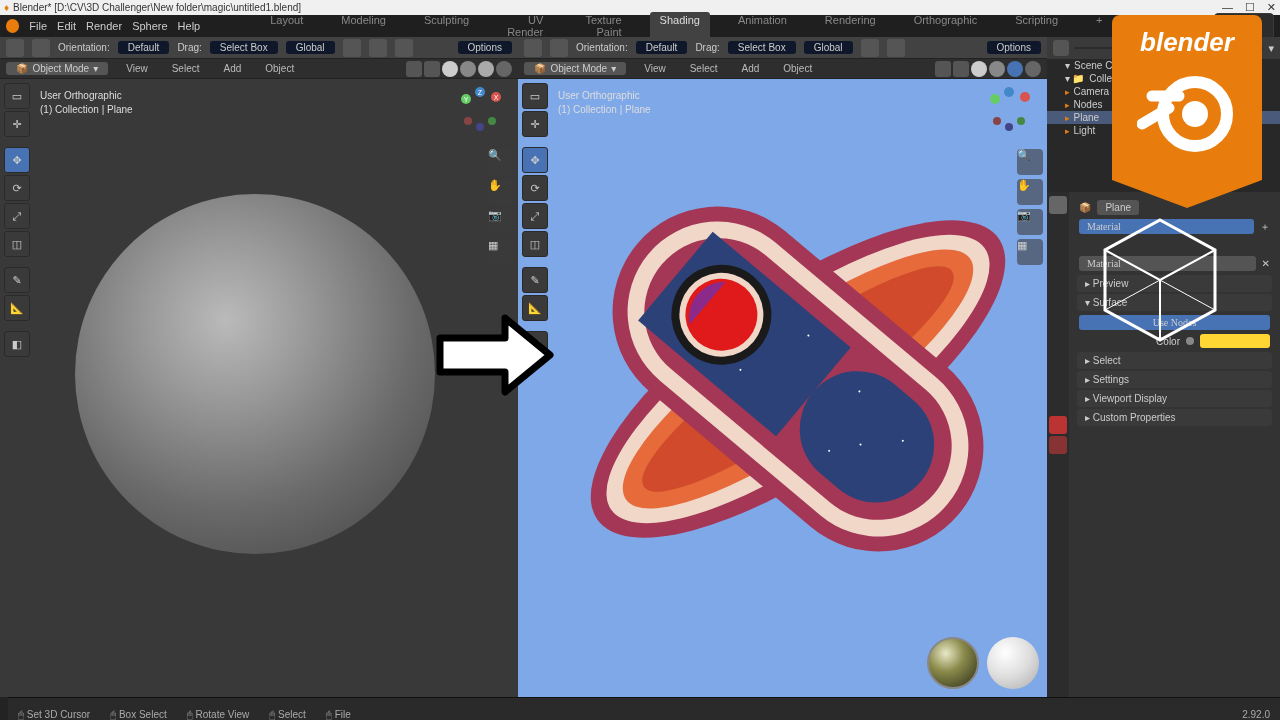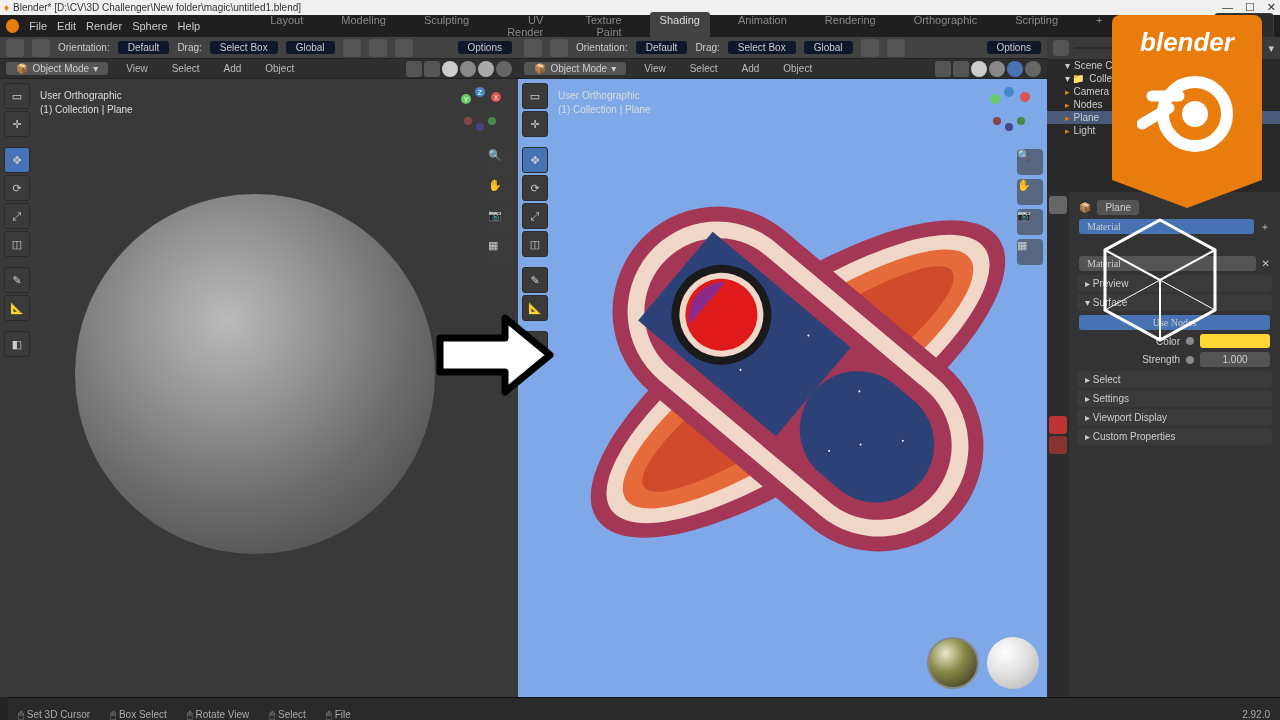--- a/index.html
+++ b/index.html
@@ -336,25 +336,20 @@
         <div class="section-h">▸ <span>Preview</span></div>
         <div class="section-h">▾ <span>Surface</span></div>
         <div class="prop-row">
             <span class="pill full" style="background:#4772b3;text-align:center">Use Nodes</span>
           </div>
         <div class="prop-row" style="justify-content:flex-end">
           <span>Color</span>
           <span style="width:8px;height:8px;background:#888;border-radius:50%"></span>
           <div class="color-swatch"></div>
         </div>
-        <div class="prop-row" style="justify-content:flex-end">
-          <span>Strength</span>
-          <span style="width:8px;height:8px;background:#888;border-radius:50%"></span>
-          <span class="pill" style="width:70px;text-align:center">1.000</span>
-        </div>
         <div class="section-h">▸ <span>Select</span></div>
         <div class="section-h">▸ <span>Settings</span></div>
         <div class="section-h">▸ <span>Viewport Display</span></div>
         <div class="section-h">▸ <span>Custom Properties</span></div>
       </div>
     </div>
   </div>
 </div>
 
 <div class="statusbar">

